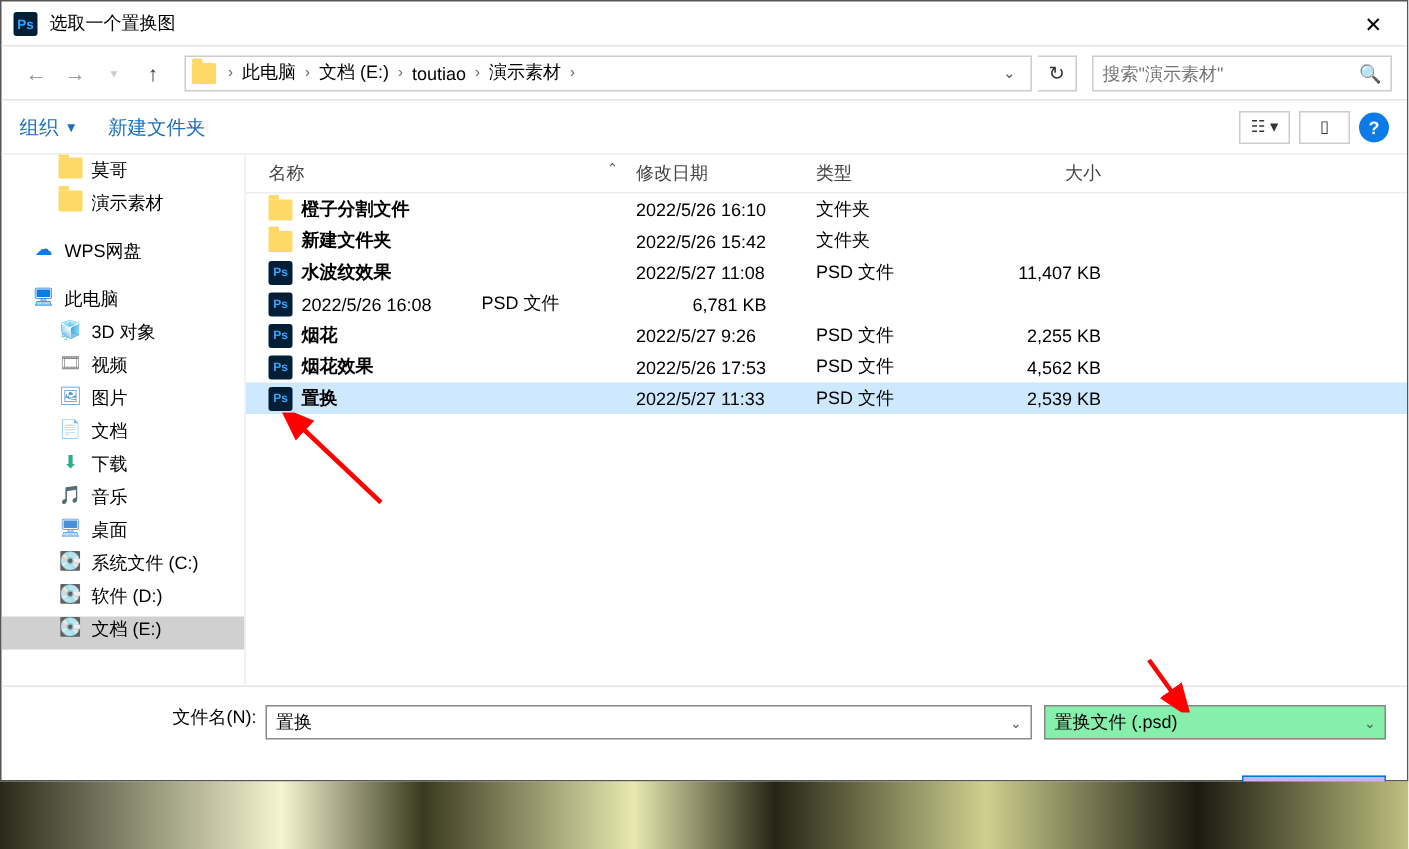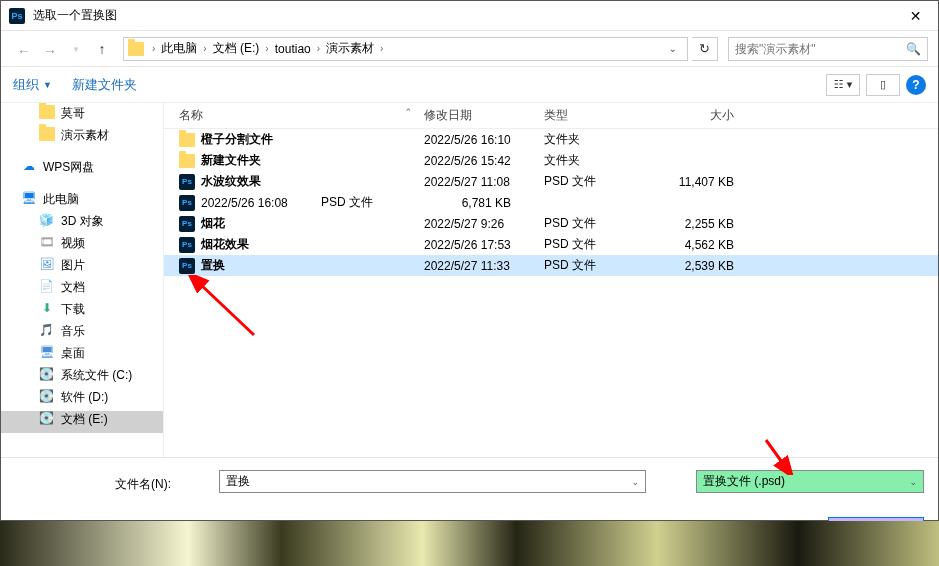--- a/index.html
+++ b/index.html
@@ -46,21 +46,21 @@
 .sort-ind { font-size: 9px; color: #666; margin-left: auto; margin-right: 12px; }
 .fl-rows { flex: 1; overflow: auto; }
 .fl-row { height: 21px; display: flex; align-items: center; font-size: 12px; cursor: pointer; }
 .fl-row.selected { background: #cde8ff; }
 .fl-row .ico { width: 16px; height: 14px; margin: 0 6px 0 15px; display:flex; align-items:center; justify-content:center; }
 .fl-row .folder { background: #ffd968; border-radius:1px; position:relative;}
 .fl-row .folder::before { content:""; position:absolute; top:-3px; left:0; width:7px; height:3px; background:#ffd968; border-radius:1px 1px 0 0; }
 .psd { width:16px; height:16px; background:#001e36; color:#31a8ff; font-size:8px; font-weight:bold; display:flex; align-items:center; justify-content:center; border-radius:2px; }
 .fl-row .fname { width: 223px; font-weight: bold; }
 .footer { border-top: 1px solid #e5e5e5; padding: 12px 14px 14px 14px; }
-.fn-row { display: flex; align-items: flex-end; margin-bottom: 24px; gap: 42px; }
+.fn-row { display: flex; align-items: flex-start; margin-bottom: 24px; }
 .fn-label { font-size: 12px; margin-left: 100px; margin-right: 6px; }
 .fn-input { flex: 1; height: 23px; border: 1px solid #888; padding: 0 6px; font-size: 12px; display:flex; align-items:center; justify-content:space-between; background:#fff; }
 .fn-input .dd { font-size: 9px; color:#555; }
 .ft-select { width: 228px; height: 23px; border: 1px solid #888; background: #86efac; margin-left: 8px; font-size: 12px; padding: 0 6px; display:flex; align-items:center; justify-content:space-between; }
 .ft-select .dd { font-size: 9px; color:#555; }
 .btn-row { display: flex; justify-content: flex-end; gap: 8px; }
 .btn { width: 96px; height: 24px; border: 1px solid #888; background: #c4b5fd; font-size: 12px; display:flex; align-items:center; justify-content:center; cursor:pointer; }
 .btn.primary { border: 1px solid #0078d7; }
 .arrow-anno { position: absolute; pointer-events: none; }
 .arrow1 { left: 184px; top: 275px; }

